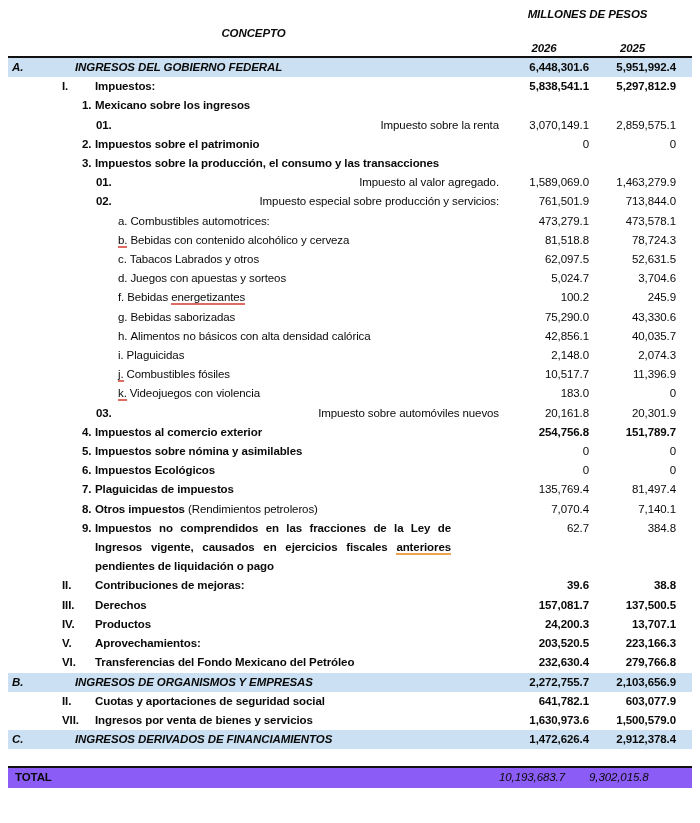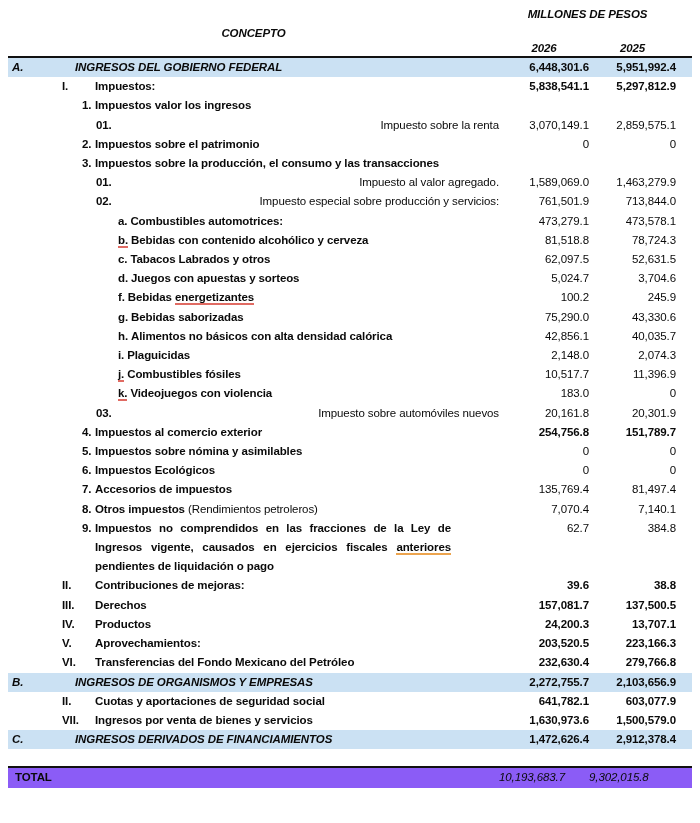--- a/index.html
+++ b/index.html
@@ -34,21 +34,21 @@
 
   .r-roman .cell-label{padding-left:87px;font-weight:700;}
   .r-roman .marker{position:absolute;left:54px;}
 
   .r-arabic .cell-label{padding-left:87px;font-weight:700;}
   .r-arabic .marker{position:absolute;left:74px;}
 
   .r-sub .cell-label{padding-left:110px;font-weight:400;text-align:right;}
   .r-sub .marker{position:absolute;left:88px;font-weight:700;}
 
-  .r-letter .cell-label{padding-left:110px;font-weight:700;}
+  .r-letter .cell-label{padding-left:110px;font-weight:400;}
   .r-letter .marker{margin-right:3px;}
 
   .lsuffix{font-weight:400;}
 
   .justify .cell-label .ltext-wrap{display:block;width:356px;text-align:justify;}
 
   
   .um-red,.uw-red{border-bottom:2px solid var(--red);}
   .uw-orange{border-bottom:2px solid var(--orange);}
 
@@ -85,21 +85,21 @@
   </div>
       <div class="trow r-roman">
     <div class="cell-label">
       <span class="marker">I.</span><span class="ltext-wrap">Impuestos:</span>
     </div>
     <div class="cell-val vb">5,838,541.1</div>
     <div class="cell-val vb">5,297,812.9</div>
   </div>
       <div class="trow r-arabic">
     <div class="cell-label">
-      <span class="marker">1.</span><span class="ltext-wrap">Impuestos valor los ingresos</span>
+      <span class="marker">1.</span><span class="ltext-wrap">Mexicano sobre los ingresos</span>
     </div>
     <div class="cell-val"></div>
     <div class="cell-val"></div>
   </div>
       <div class="trow r-sub">
     <div class="cell-label">
       <span class="marker">01.</span><span class="ltext-wrap">Impuesto sobre la renta</span>
     </div>
     <div class="cell-val">3,070,149.1</div>
     <div class="cell-val">2,859,575.1</div>
@@ -225,21 +225,21 @@
   </div>
       <div class="trow r-arabic">
     <div class="cell-label">
       <span class="marker">6.</span><span class="ltext-wrap">Impuestos Ecológicos</span>
     </div>
     <div class="cell-val">0</div>
     <div class="cell-val">0</div>
   </div>
       <div class="trow r-arabic">
     <div class="cell-label">
-      <span class="marker">7.</span><span class="ltext-wrap">Accesorios de impuestos</span>
+      <span class="marker">7.</span><span class="ltext-wrap">Plaguicidas de impuestos</span>
     </div>
     <div class="cell-val">135,769.4</div>
     <div class="cell-val">81,497.4</div>
   </div>
       <div class="trow r-arabic">
     <div class="cell-label">
       <span class="marker">8.</span><span class="ltext-wrap">Otros impuestos<span class="lsuffix"> (Rendimientos petroleros)</span></span>
     </div>
     <div class="cell-val">7,070.4</div>
     <div class="cell-val">7,140.1</div>

